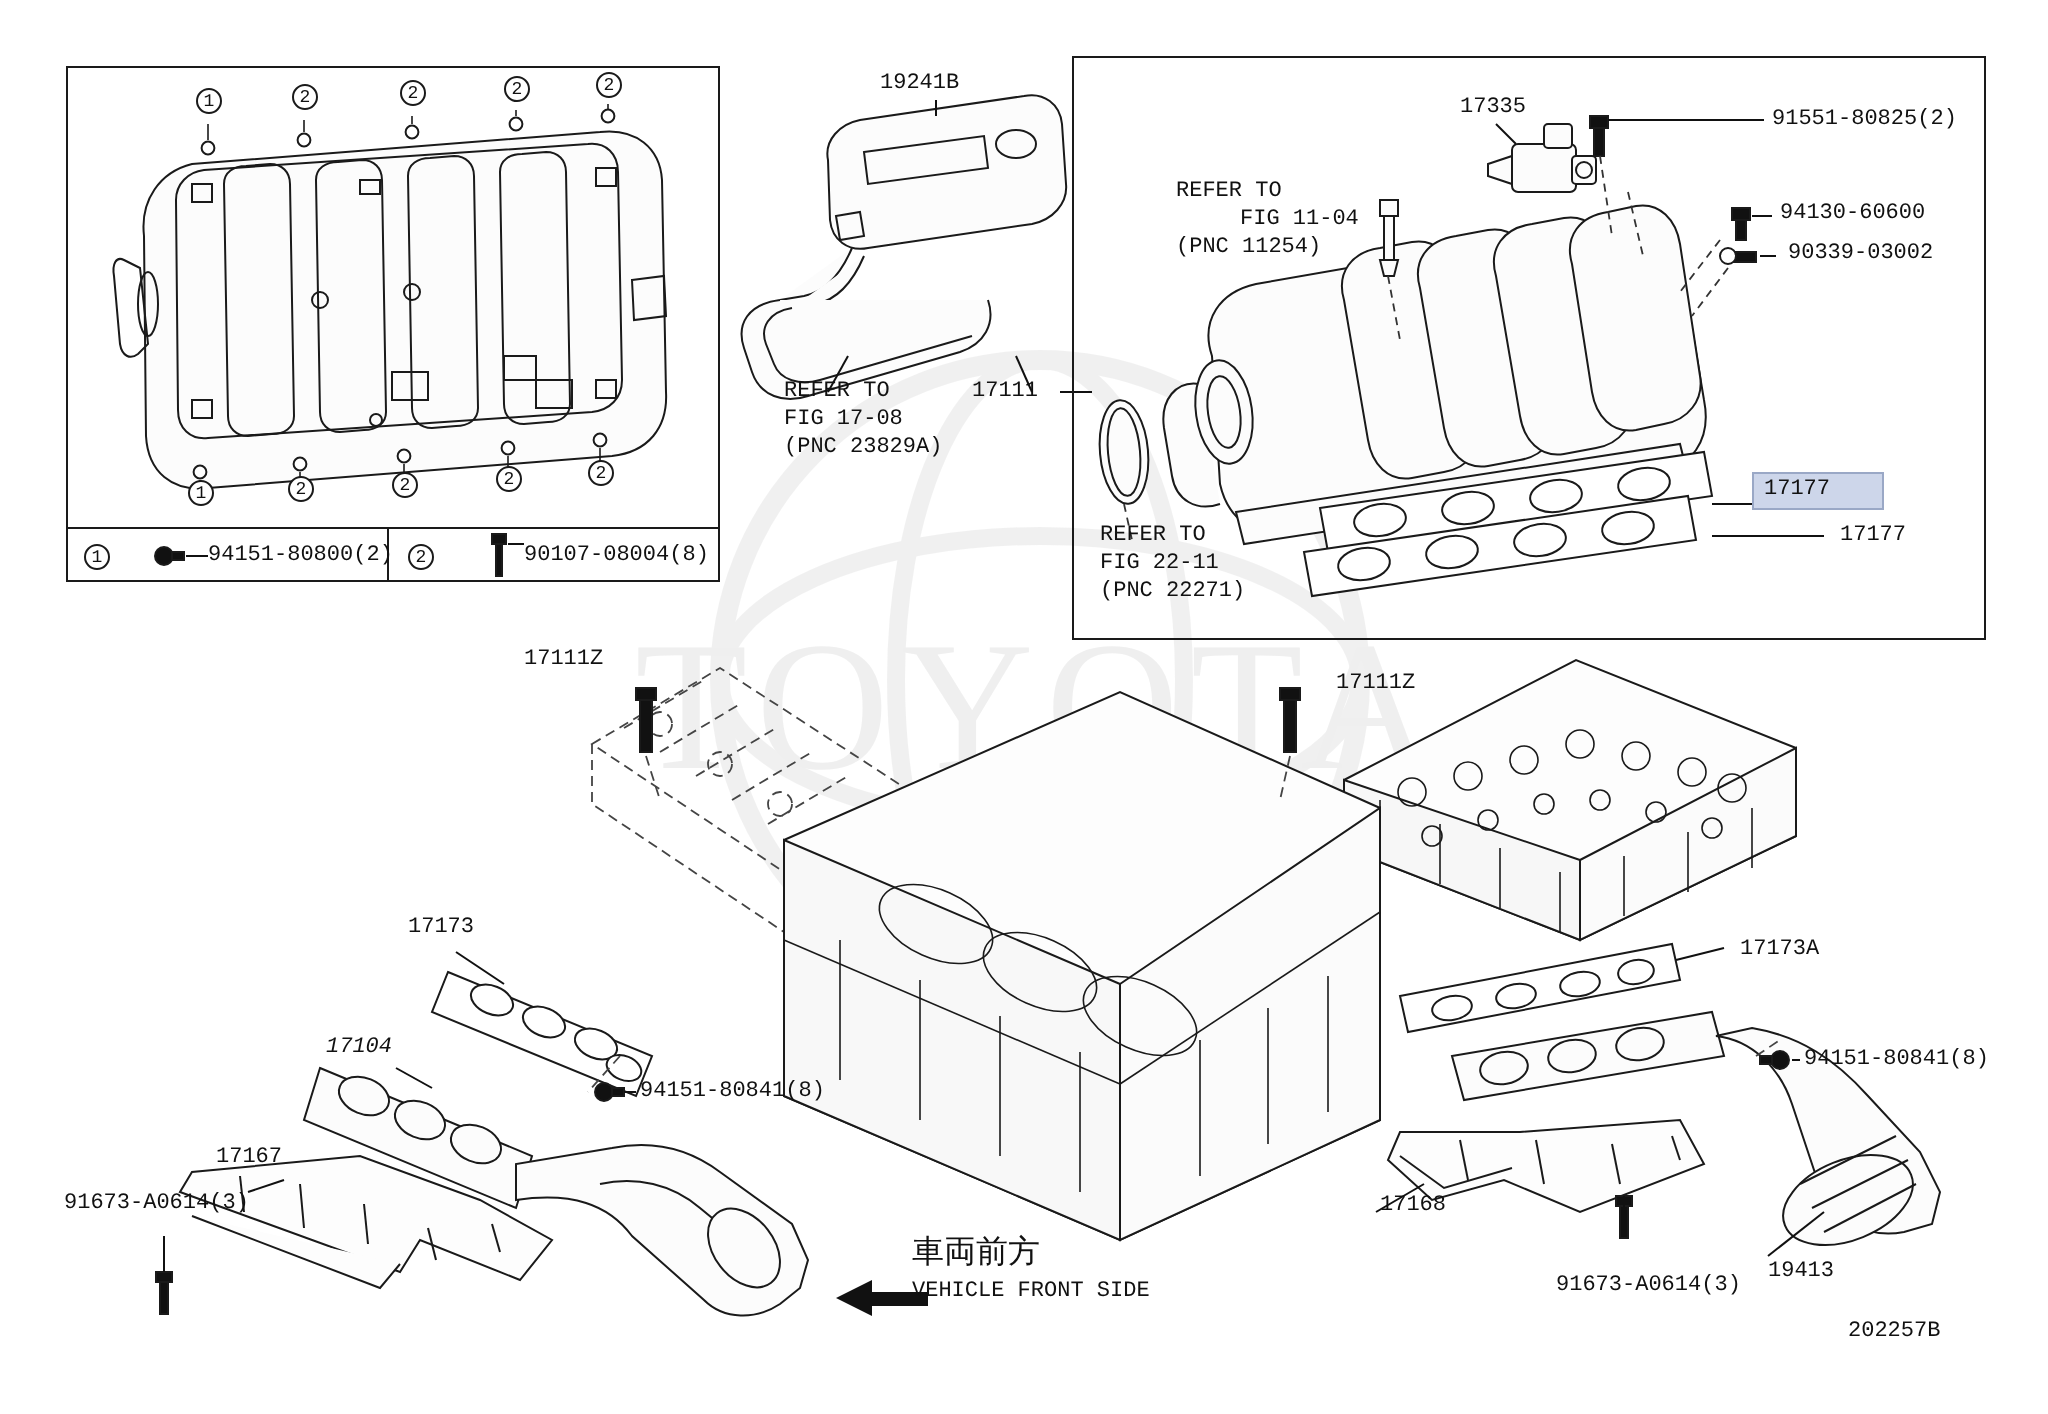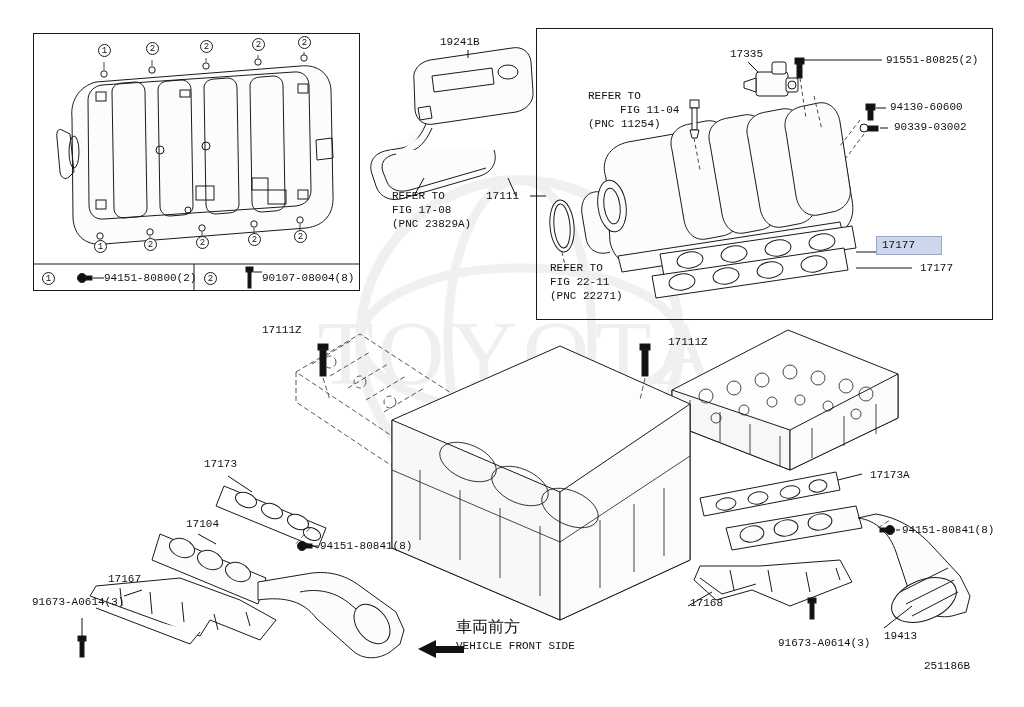--- a/index.html
+++ b/index.html
@@ -479,29 +479,29 @@
 
   <div class="highlight" style="left:876px; top:236px; width:66px; height:19px;">
     <span>17177</span>
   </div>
   <div class="lbl" style="left:920px; top:262px;">17177</div>
 
   <div class="lbl" style="left:262px; top:324px;">17111Z</div>
   <div class="lbl" style="left:668px; top:336px;">17111Z</div>
   <div class="lbl" style="left:188px; top:458px;margin-left:16px;">17173</div>
   <div class="lbl" style="left:870px; top:469px;">17173A</div>
-  <div class="lbl" style="left:186px; top:518px;">17104</div>
+  <div class="lbl" style="left:163px; top:518px;font-style:italic;">17104</div>
   <div class="lbl" style="left:108px; top:573px;">17167</div>
   <div class="lbl" style="left:646px; top:597px;margin-left:44px;">17168</div>
   <div class="lbl" style="left:884px; top:630px;">19413</div>
   <div class="lbl" style="left:320px; top:540px;">94151-80841(8)</div>
   <div class="lbl" style="left:902px; top:524px;">94151-80841(8)</div>
   <div class="lbl" style="left:32px; top:596px;">91673-A0614(3)</div>
   <div class="lbl" style="left:778px; top:637px;">91673-A0614(3)</div>
 
   <div class="arrow-left" style="left:418px; top:640px;"></div>
   <div style="position:absolute; left:436px; top:646px; width:28px; height:7px; background:#111;"></div>
   <div class="lbl jp" style="left:456px; top:620px;">車両前方</div>
   <div class="lbl" style="left:456px; top:640px;">VEHICLE FRONT SIDE</div>
 
-  <div class="lbl" style="left:924px; top:660px;">251186B</div>
+  <div class="lbl" style="left:924px; top:660px;">202257B</div>
 
 </div>
 
 </body></html>

